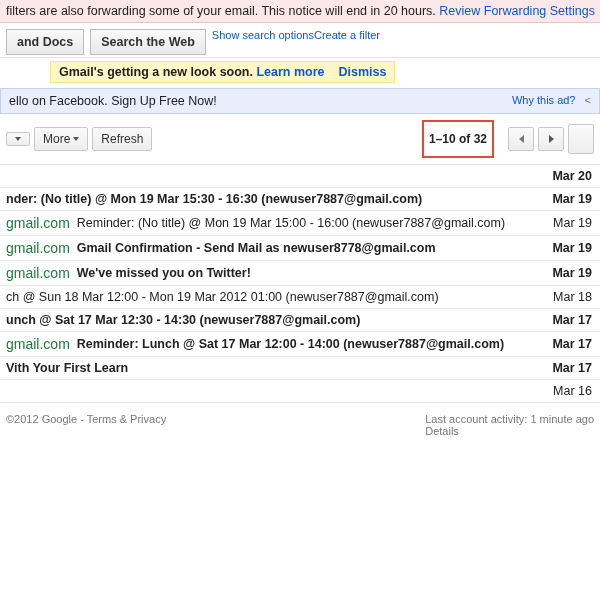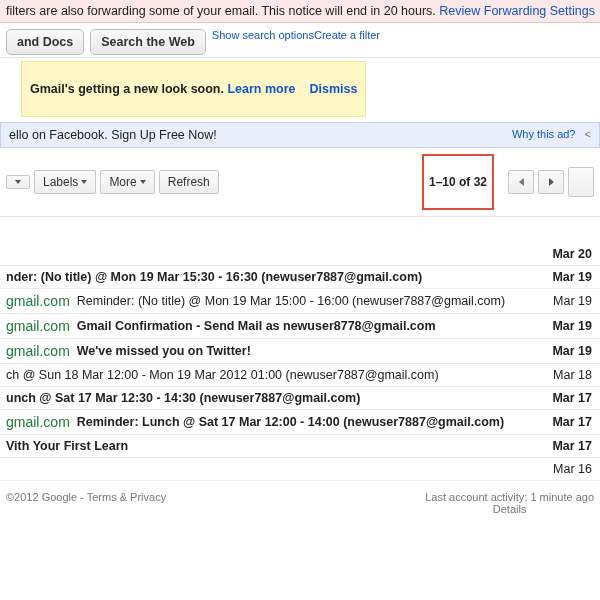--- a/index.html
+++ b/index.html
@@ -1,45 +1,45 @@
 <!DOCTYPE html>
 <html><head>
 <meta charset="utf-8">
 <style>
 html,body{margin:0;padding:0;font-family:Arial,Helvetica,sans-serif;font-size:13px;color:#222;width:600px;height:600px;overflow:hidden;background:#fff}
 a{color:#1155cc;cursor:pointer}
 .notice-bar{background:#fce8e8;border-bottom:1px solid #e2c5c5;padding:4px 6px;font-size:12.5px;color:#222;white-space:nowrap;overflow:hidden}
 .search-row{padding:6px 6px 2px;display:flex;align-items:flex-start;gap:6px;border-bottom:1px solid #e5e5e5}
-.gbtn{background:linear-gradient(#f9f9f9,#e9e9e9);border:1px solid #bcbcbc;border-radius:5px;padding:5px 10px;font-size:12.5px;font-weight:bold;color:#333;cursor:pointer}
+.gbtn{background:linear-gradient(#f9f9f9,#e9e9e9);border:1px solid #bcbcbc;border-radius:0;padding:5px 10px;font-size:12.5px;font-weight:bold;color:#333;cursor:pointer}
 .search-opts{display:flex;font-size:11px;line-height:13px}
-.promo{background:#fff8c6;border:1px solid #f0e68c;padding:20px 8px;margin:0 0 0 21px;font-size:12.5px;display:inline-block}
+.promo{background:#fff8c6;border:1px solid #f0e68c;padding:3px 8px;margin:0 0 0 50px;font-size:12.5px;display:inline-block}
 .promo b{font-weight:bold}
 .promo-row{padding:3px 0 5px}
 .ad-bar{background:#e8eefb;border:1px solid #c4d1f3;padding:5px 8px;font-size:12.5px;display:flex;justify-content:space-between;align-items:flex-start}
 .ad-right{font-size:11px;color:#1155cc}
 .ad-right .dismiss-x{color:#777;margin-left:6px;cursor:pointer}
 .toolbar{display:flex;align-items:center;padding:6px 6px;border-bottom:1px solid #e5e5e5;gap:4px}
 .tbtn{background:linear-gradient(#fafafa,#eee);border:1px solid #c8c8c8;border-radius:2px;padding:4px 8px;font-size:12px;color:#333;cursor:pointer;display:inline-flex;align-items:center;gap:3px}
 .caret{width:0;height:0;border-left:3px solid transparent;border-right:3px solid transparent;border-top:4px solid #555;display:inline-block}
 .spacer{flex:1}
-.page-count{border:2px solid #dd4b39;padding:19px 5px;font-size:12px;font-weight:bold;color:#222}
+.page-count{border:2px solid #dd4b39;padding:10px 5px;font-size:12px;font-weight:bold;color:#222}
 .navbtn{background:linear-gradient(#fafafa,#eee);border:1px solid #c8c8c8;width:24px;height:22px;display:inline-flex;align-items:center;justify-content:center;cursor:pointer;border-radius:2px}
 .arrow-l,.arrow-r{width:0;height:0;border-top:4px solid transparent;border-bottom:4px solid transparent}
 .arrow-l{border-right:5px solid #777}
 .arrow-r{border-left:5px solid #555}
 .density-btn{background:linear-gradient(#fafafa,#eee);border:1px solid #c8c8c8;width:24px;height:22px;display:inline-flex;flex-direction:column;align-items:center;justify-content:center;cursor:pointer;border-radius:2px;padding:3px 0}
-.mail-list{margin-top:26px}
+.mail-list{margin-top:0}
 .mail-row{display:flex;align-items:center;border-bottom:1px solid #eaeaea;padding:4px 6px;font-size:12.5px;white-space:nowrap;overflow:hidden}
 .sender{color:#1d7c3a;font-size:14px;min-width:52px}
 .subject{flex:1;overflow:hidden;text-overflow:ellipsis}
 .bold{font-weight:bold}
 .mdate{min-width:52px;text-align:right;padding-right:2px}
 .footer{display:flex;justify-content:space-between;padding:10px 6px;font-size:11px;color:#777}
 .footer a{color:#777}
-.footer-right{text-align:center}
+.footer-right{text-align:left}
 </style>
 </head>
 <body>
 
 <div class="notice-bar">
   <span> filters are also forwarding some of your email. This notice will end in 20 hours. </span>
   <a>Review Forwarding Settings</a>
   <span>&nbsp;</span>
   
 </div>
@@ -65,24 +65,20 @@
 <div class="ad-bar">
   <span>ello on Facebook. Sign Up Free Now!</span>
   <span class="ad-right">
     <a>Why this ad?</a>
     <span class="dismiss-x">&lt;</span>
   </span>
 </div>
 
 <div class="toolbar">
   <span class="tbtn">
-      <span class="caret"></span>
-    </span>
-  <span class="tbtn">
-      <span>Labels</span>
       <span class="caret"></span>
     </span>
   <span class="tbtn">
       <span>More</span>
       <span class="caret"></span>
     </span>
   <span class="tbtn">Refresh</span>
   <span class="spacer"></span>
   <span class="page-count">1–10 of 32</span>
   <span style="width:6px"></span>

